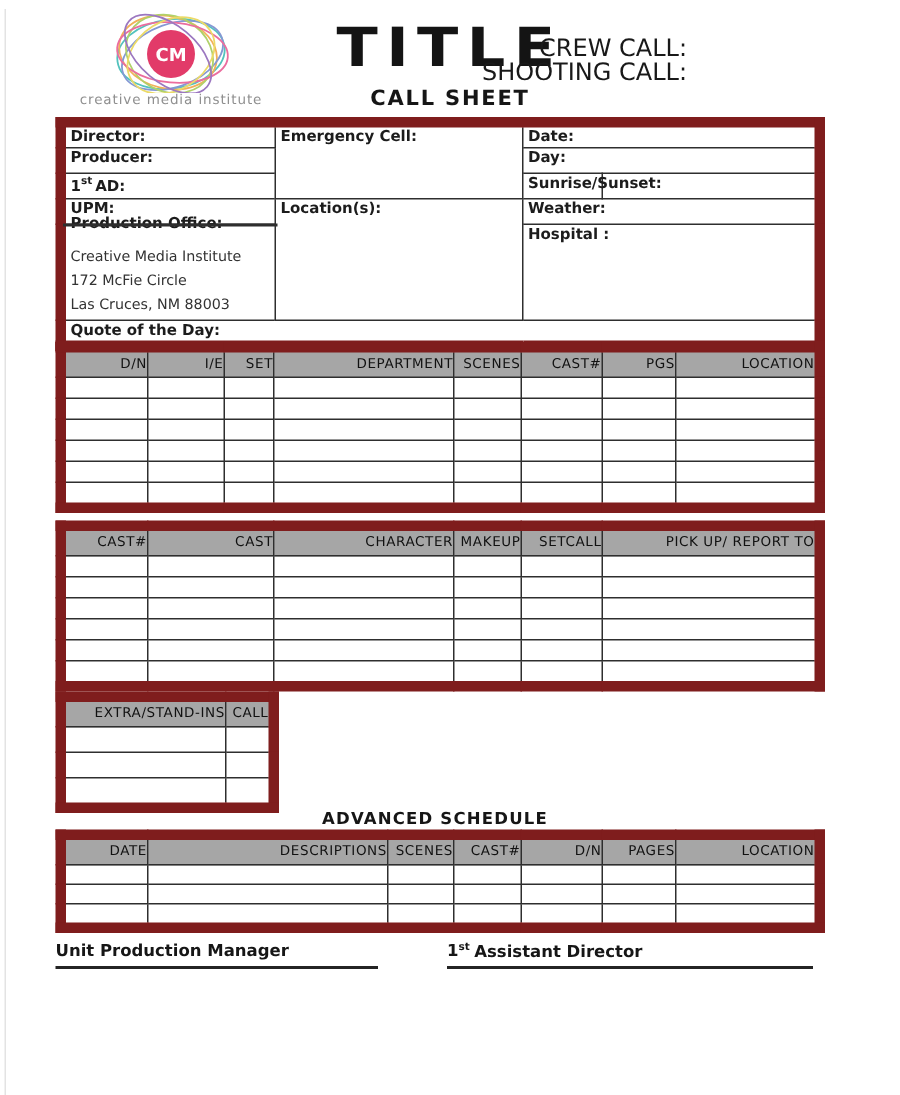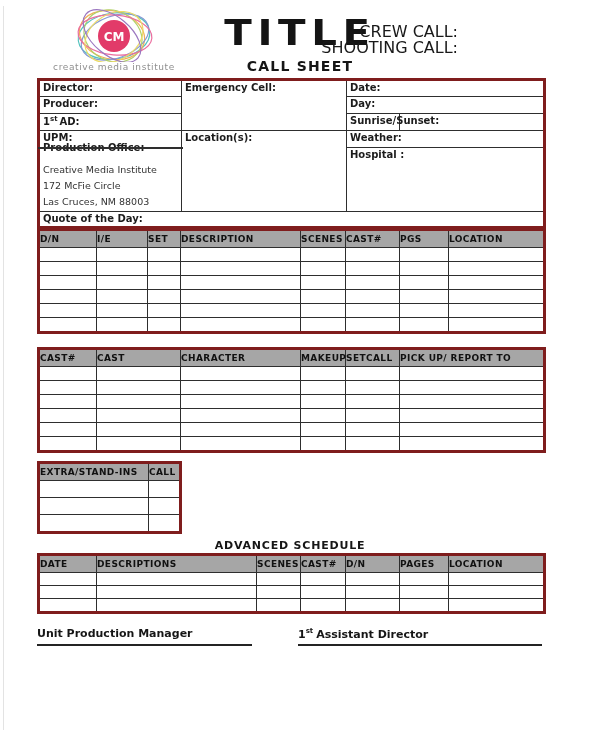--- a/index.html
+++ b/index.html
@@ -19,23 +19,23 @@
     font-size:36px;font-weight:bold;letter-spacing:5px;
     transform:scaleX(1.12);transform-origin:50% 50%;color:#141414;}
   .calls{position:absolute;right:142px;top:24px;text-align:right;
     font-size:16px;font-weight:normal;line-height:16px;color:#191919;}
   .call-sheet{position:absolute;left:170px;top:58px;width:260px;text-align:center;
     font-size:14px;font-weight:bold;letter-spacing:1.2px;color:#161616;}
 
   
   table{border-collapse:collapse;table-layout:fixed;position:absolute;}
   td,th{border:1.5px solid #2e2e2e;padding:1px 3px;font-size:10px;vertical-align:top;}
-  table{border:3px solid #7f1d1d;}
-  th{background:#a6a6a6;color:#111;font-weight:bold;font-size:9px;
-     letter-spacing:.4px;text-align:left;padding:3px 0;white-space:nowrap;overflow:visible;}
+  table{border:7px solid #7f1d1d;}
+  th{background:#a6a6a6;color:#111;font-weight:normal;font-size:9px;
+     letter-spacing:.4px;text-align:right;padding:3px 0;white-space:nowrap;overflow:visible;}
   .lbl{font-weight:bold;white-space:nowrap;}
 
   
   .info-table{left:37px;top:78px;width:506px;}
   .info-table tr.r17{height:17px;}
   .info-table tr.r61{height:61px;}
   .info-table tr.r16{height:16px;}
   .po-cell{position:relative;}
   .po-label{position:relative;top:-7px;left:0;font-weight:bold;white-space:nowrap;z-index:1;display:inline-block;}
   .po-strike{position:absolute;left:-2px;right:-2px;top:-1px;height:2px;background:#2e2e2e;z-index:4;}
@@ -154,21 +154,21 @@
         <col style="width:45px">
         <col style="width:54px">
         <col style="width:49px">
         <col style="width:96px">
       </colgroup>
     <thead>
       <tr>
         <th>D/N</th>
         <th>I/E</th>
         <th>SET</th>
-        <th>DESCRIPTION</th>
+        <th>DEPARTMENT</th>
         <th>SCENES</th>
         <th>CAST#</th>
         <th>PGS</th>
         <th>LOCATION</th>
       </tr>
     </thead>
     <tbody>
         <tr>
           <td></td>
           <td></td>

